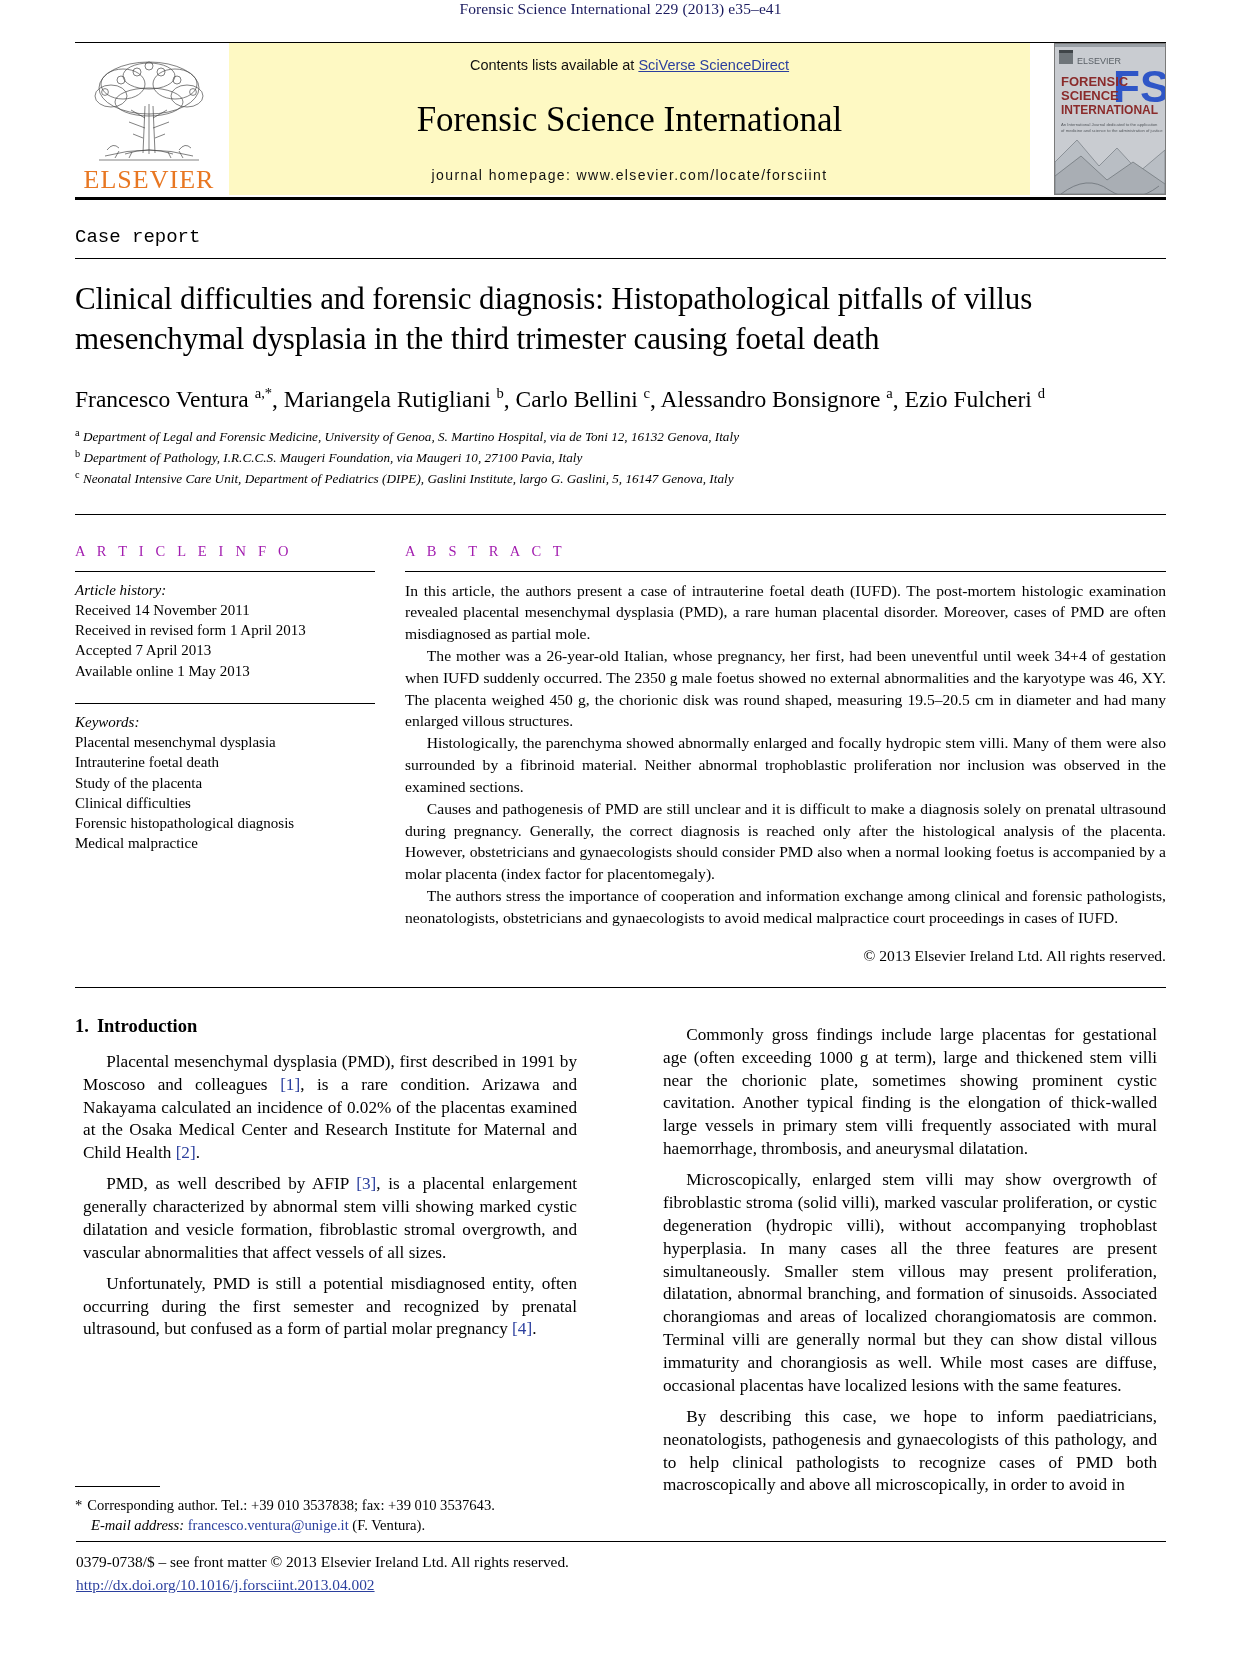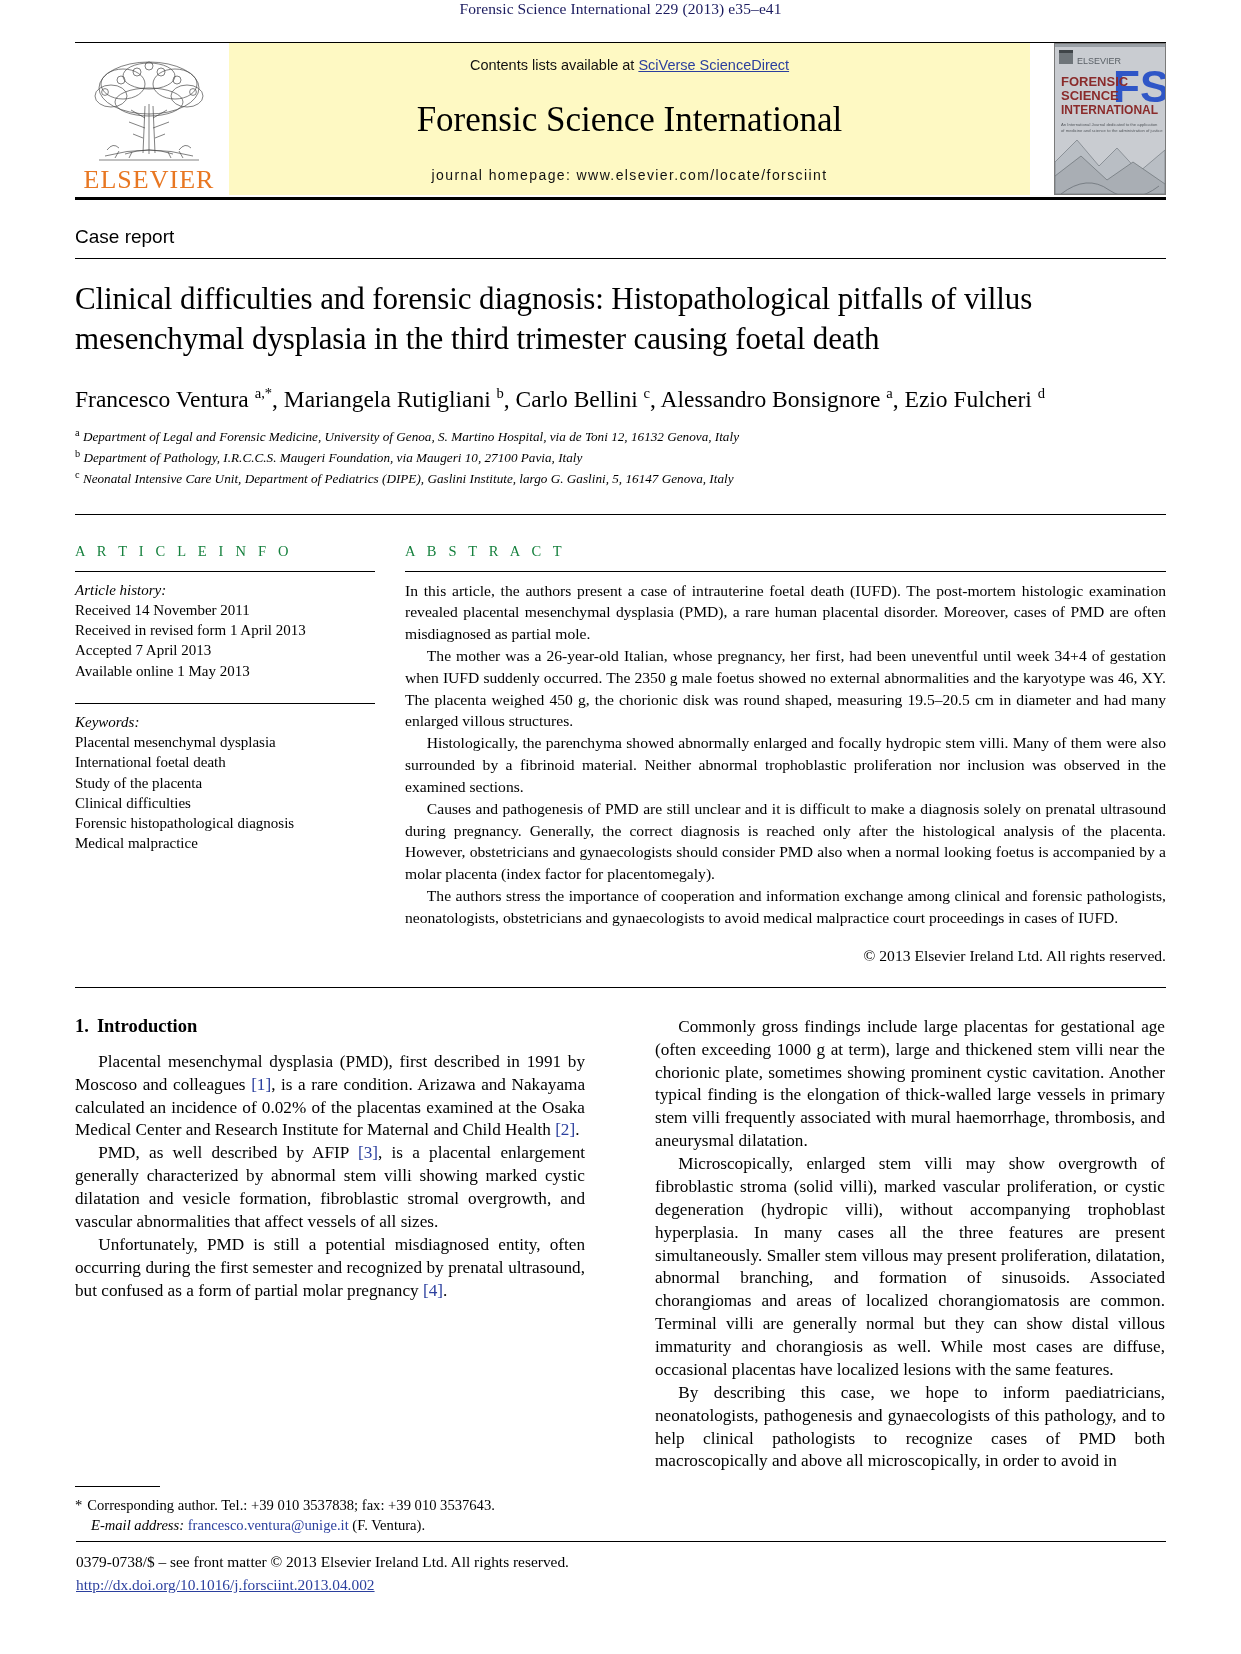--- a/index.html
+++ b/index.html
@@ -101,21 +101,21 @@
     position: relative;
     background: #cfd3d8;
   }
   .banner-rule-bottom {
     border-top: 3px solid #000;
     margin-top: 2px;
   }
 
   
   .doctype {
-    font-family: Liberation Sans, sans-serif;
+    font-family: Liberation Mono, monospace;
     font-size: 19px;
     margin-top: 26px;
   }
   .rule-thin-full {
     border-top: 1px solid #000;
     margin-top: 10px;
   }
   .article-title {
     font-family: "Liberation Serif", serif;
     font-size: 31px;
@@ -155,21 +155,21 @@
     flex: 0 0 300px;
   }
   .col-abstract {
     flex: 1 1 auto;
     margin-left: 30px;
   }
   .sec-label {
     font-family: "Liberation Serif", serif;
     font-size: 14.5px;
     letter-spacing: 4.2px;
-    color: #15803d;
+    color: #a21caf;
   }
   .sec-rule {
     border-top: 1px solid #000;
     margin-top: 11px;
     margin-bottom: 8px;
   }
   .hist-italic {
     font-style: italic;
     font-size: 15px;
   }
@@ -221,21 +221,21 @@
     margin: 0 0 14px 0;
   }
   .sec-heading .num { margin-right: 8px; }
   .bodytext {
     font-family: "Liberation Serif", serif;
     font-size: 17.2px;
     line-height: 1.33;
     text-align: justify;
     hyphens: auto;
   }
-  .bodytext p { margin: 0; text-indent: 1.35em; }
+  .bodytext p { margin: 8px; text-indent: 1.35em; }
   .ref { color: #2b3f9e; }
 
   
   .footnote-zone {
     position: absolute;
     left: 75px;
     bottom: 118px;
     width: 510px;
   }
   .footnote-rule {
@@ -376,21 +376,21 @@
         <div>Received 14 November 2011</div>
         <div>Received in revised form 1 April 2013</div>
         <div>Accepted 7 April 2013</div>
         <div>Available online 1 May 2013</div>
       </div>
       <div class="info-gap"></div>
       <div class="kw-rule"></div>
       <div class="info-body">
         <div class="hist-italic">Keywords:</div>
         <div>Placental mesenchymal dysplasia</div>
-        <div>International foetal death</div>
+        <div>Intrauterine foetal death</div>
         <div>Study of the placenta</div>
         <div>Clinical difficulties</div>
         <div>Forensic histopathological diagnosis</div>
         <div>Medical malpractice</div>
       </div>
     </div>
 
     <div class="col-abstract">
       <div class="sec-label">A B S T R A C T</div>
       <div class="sec-rule"></div>

